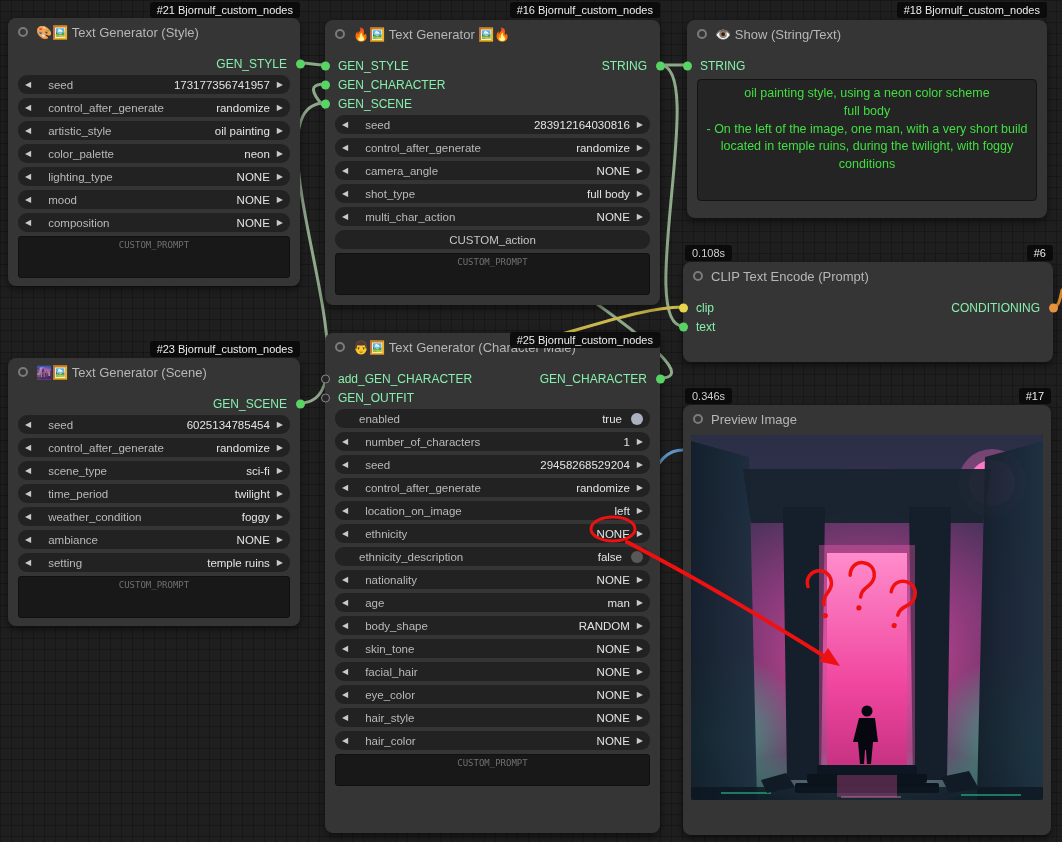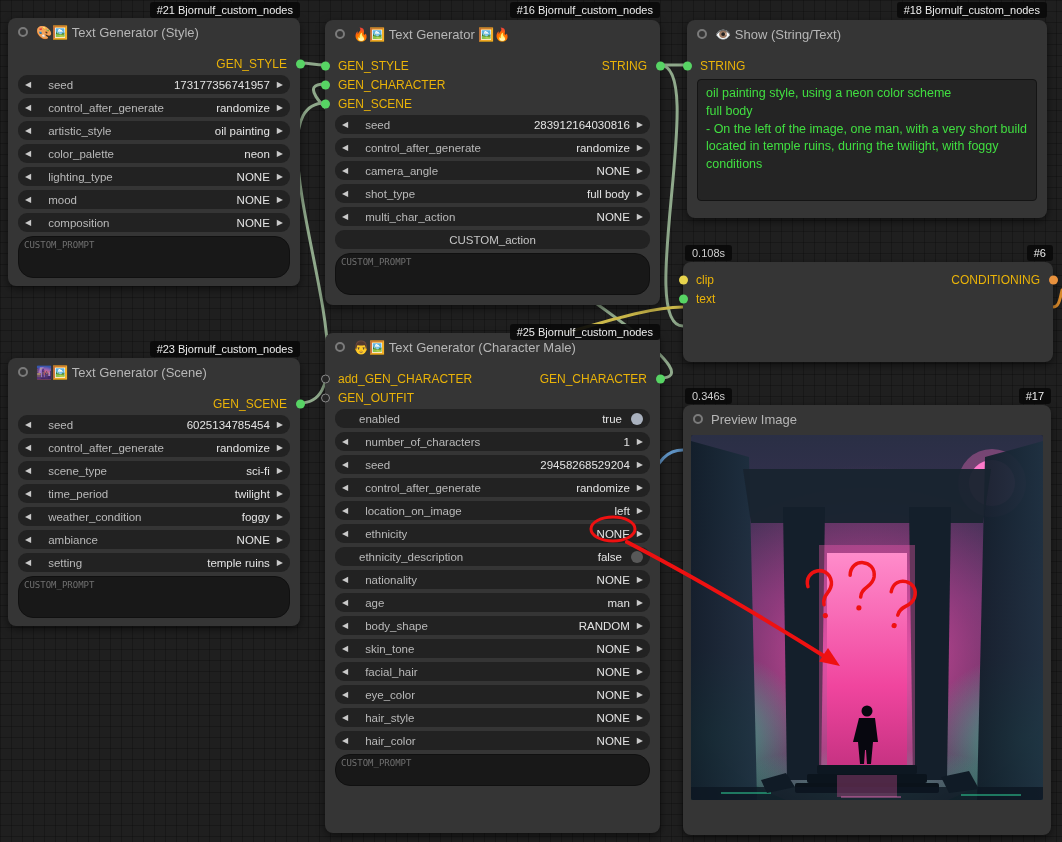--- a/index.html
+++ b/index.html
@@ -10,27 +10,27 @@
       linear-gradient(rgba(0,0,0,.22) 1px,transparent 1px),
       linear-gradient(90deg,rgba(0,0,0,.22) 1px,transparent 1px);
     background-size:11px 11px;
     font-family:"Liberation Sans",sans-serif;
   }
   svg.layer{position:absolute;left:0;top:0;width:1062px;height:842px;pointer-events:none;}
   #wires{z-index:1;}
   #annotations{z-index:10;}
 
   .node{position:absolute;z-index:2;background:#353535;border-radius:8px;
-        box-shadow:0 3px 9px rgba(0,0,0,.55);box-sizing:border-box;}
+        box-shadow:0 3px 9px rgba(0,0,0,.55);box-sizing:border-box;text-align:center;}
   .hdr{height:28px;display:flex;align-items:center;gap:8px;padding:0 10px;
        font-size:13px;color:#b6b6b6;white-space:nowrap;overflow:hidden;}
   .cdot{flex:0 0 auto;width:10px;height:10px;border-radius:50%;
         border:2px solid #7b7b7b;box-sizing:border-box;}
   .ports{padding-top:8px;}
-  .prow{position:relative;height:19px;font-size:12px;color:#eab308;}
+  .prow{position:relative;height:19px;font-size:12px;color:#86efac;}
   .plabel-in{position:absolute;left:13px;top:50%;transform:translateY(-50%);white-space:nowrap;}
   .plabel-out{position:absolute;right:13px;top:50%;transform:translateY(-50%);white-space:nowrap;}
   .pdot{position:absolute;top:50%;width:9px;height:9px;border-radius:50%;transform:translateY(-50%);}
   .pdot.pin{left:-4.5px;} .pdot.pout{right:-4.5px;}
   .dot-green{background:var(--green,#57d464);}
   .dot-yellow{background:var(--yellow,#e8d44d);}
   .dot-orange{background:var(--orange,#e9923e);}
   .dot-blue{background:var(--blue,#6fa8dc);}
   .dot-hollow{background:#262626;border:1.5px solid #8a8a8a;box-sizing:border-box;}
 
@@ -41,21 +41,21 @@
   .arr{font-size:8px;color:#c9c9c9;line-height:1;flex:0 0 auto;}
   .wname{margin-left:17px;color:#b9b9b9;white-space:nowrap;overflow:hidden;}
   .wval{margin-left:auto;margin-right:7px;color:#e3e3e3;white-space:nowrap;}
   .knob{display:none;width:12px;height:12px;border-radius:50%;margin-left:2px;flex:0 0 auto;}
   .widget.knob-on  .knob{display:block;background:#aab2bf;}
   .widget.knob-off .knob{display:block;background:#585858;}
   .widget.w-label{justify-content:center;}
   .widget.w-label .wname{margin:0;color:#c6c6c6;}
 
   .tarea{margin:2px 10px 8px;height:42px;background:#181818;border:1px solid #101010;
-         border-radius:15px;padding:3px 5px;font-family:"DejaVu Sans Mono",monospace;
+         border-radius:3px;padding:3px 5px;font-family:"DejaVu Sans Mono",monospace;
          font-size:9px;color:#707070;box-sizing:border-box;overflow:hidden;}
   #node-char .tarea{height:32px;}
 
   .showbox{margin:4px 10px;height:122px;background:#242424;border:1px solid #141414;
            border-radius:4px;padding:5px 8px;font-size:12.5px;line-height:1.42;
            color:var(--show_text_green,#41df41);white-space:pre-wrap;box-sizing:border-box;overflow:hidden;}
 
   .badge{position:absolute;z-index:4;background:rgba(10,10,10,.92);color:#ececec;
          font-size:11px;padding:1px 7px;border-radius:3px;white-space:nowrap;line-height:14px;}
   .badge.time{color:#cfcfcf;}
@@ -78,21 +78,21 @@
       <path d="M1053,307 C1059,307 1060,299 1062,290" stroke="#d98a2b" stroke-width="3" fill="none" stroke-linecap="round"></path>
       <path d="M610,730 C665,625 618,450 683,450" stroke="#5f93c4" stroke-width="3" fill="none" stroke-linecap="round"></path>
     </svg>
 
   <div class="badge" style="top:2px;right:762px">#21 Bjornulf_custom_nodes</div>
   <div class="badge" style="top:2px;right:402px">#16 Bjornulf_custom_nodes</div>
   <div class="badge" style="top:2px;right:15px">#18 Bjornulf_custom_nodes</div>
   <div class="badge time" style="top:245px;left:685px">0.108s</div>
   <div class="badge" style="top:245px;right:9px">#6</div>
   <div class="badge" style="top:341px;right:762px">#23 Bjornulf_custom_nodes</div>
-  <div class="badge" style="top:324px;right:402px">#25 Bjornulf_custom_nodes</div>
+  <div class="badge" style="top:332px;right:402px">#25 Bjornulf_custom_nodes</div>
   <div class="badge time" style="top:388px;left:685px">0.346s</div>
   <div class="badge" style="top:388px;right:11px">#17</div>
 
   <div class="node" id="node-style" style="left:8px;top:18px;width:292px;height:268px">
     <div class="hdr">
       <span class="cdot"></span>
       <span>🎨🖼️ Text Generator (Style)</span>
     </div>
     <div class="ports">
       <div class="prow">
@@ -246,20 +246,24 @@
         <span class="plabel-in">STRING</span>
       </div>
     </div>
     <div class="showbox">oil painting style, using a neon color scheme
 full body
 - On the left of the image, one man, with a very short build
 located in temple ruins, during the twilight, with foggy conditions</div>
   </div>
 
   <div class="node" id="node-clip" style="left:683px;top:262px;width:370px;height:100px">
+    <div class="hdr">
+      <span class="cdot"></span>
+      <span>CLIP Text Encode (Prompt)</span>
+    </div>
     <div class="ports">
       <div class="prow">
         <span class="pdot pin dot-yellow"></span>
         <span class="plabel-in">clip</span>
         <span class="plabel-out">CONDITIONING</span>
         <span class="pdot pout dot-orange"></span>
       </div>
       <div class="prow">
         <span class="pdot pin dot-green"></span>
         <span class="plabel-in">text</span>

